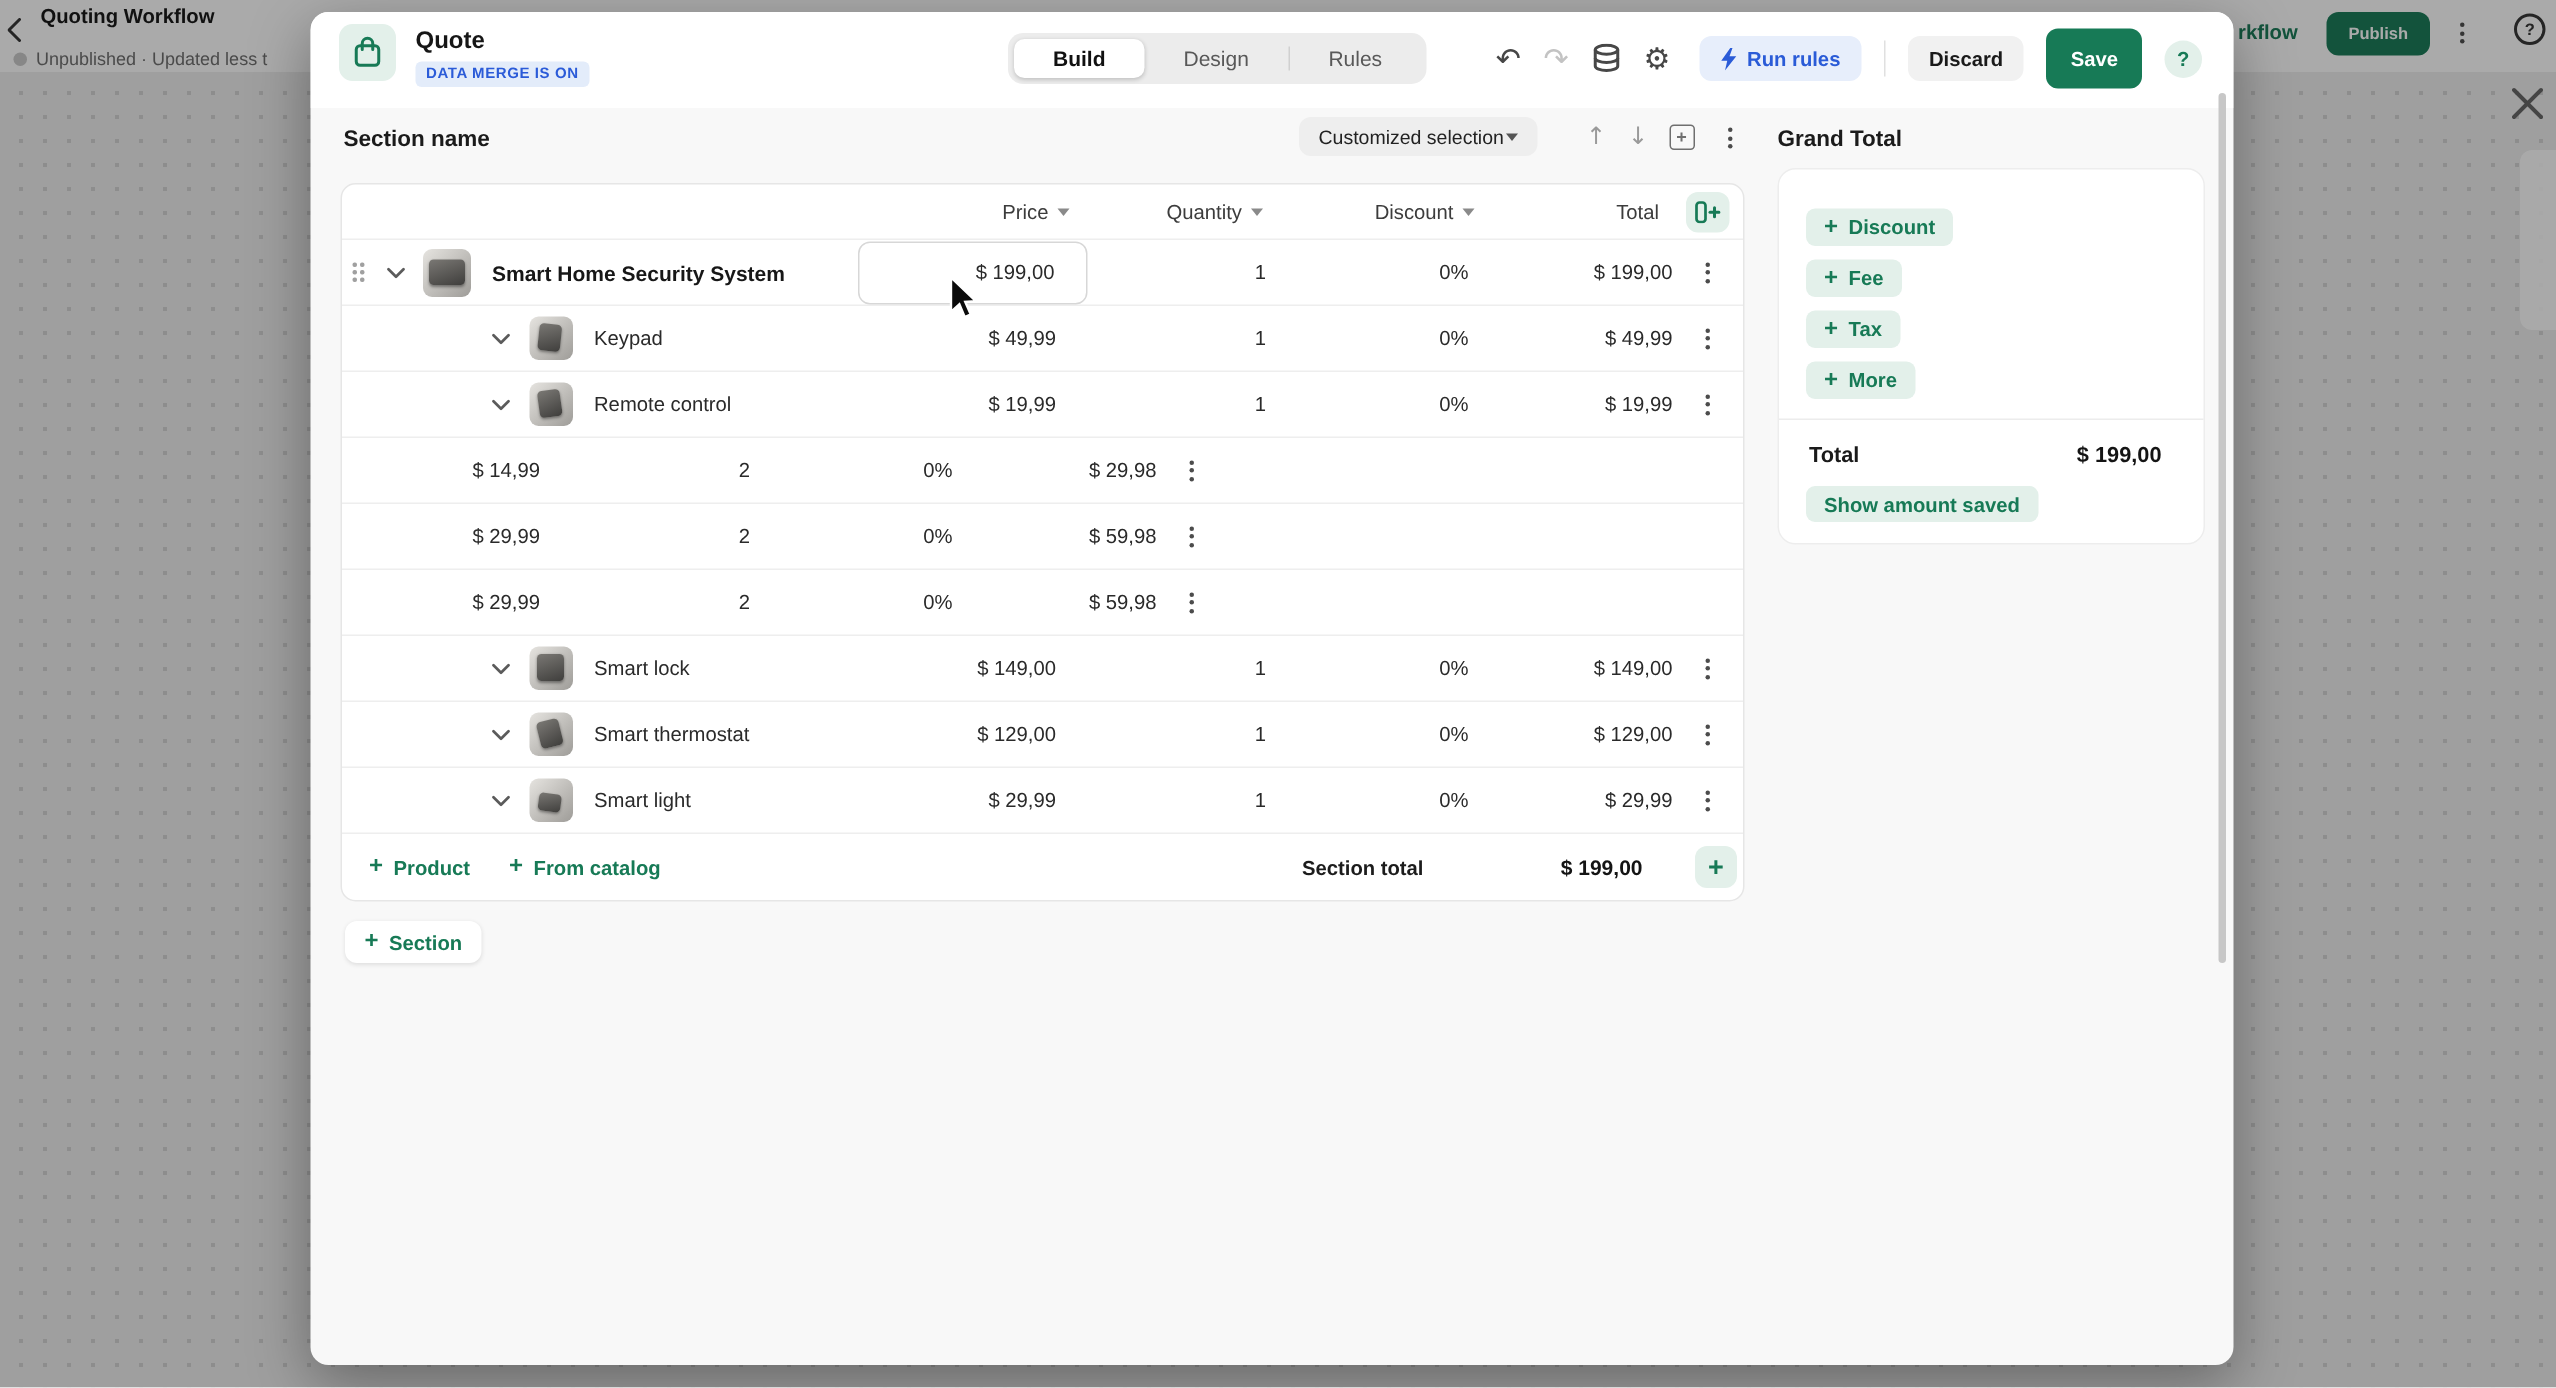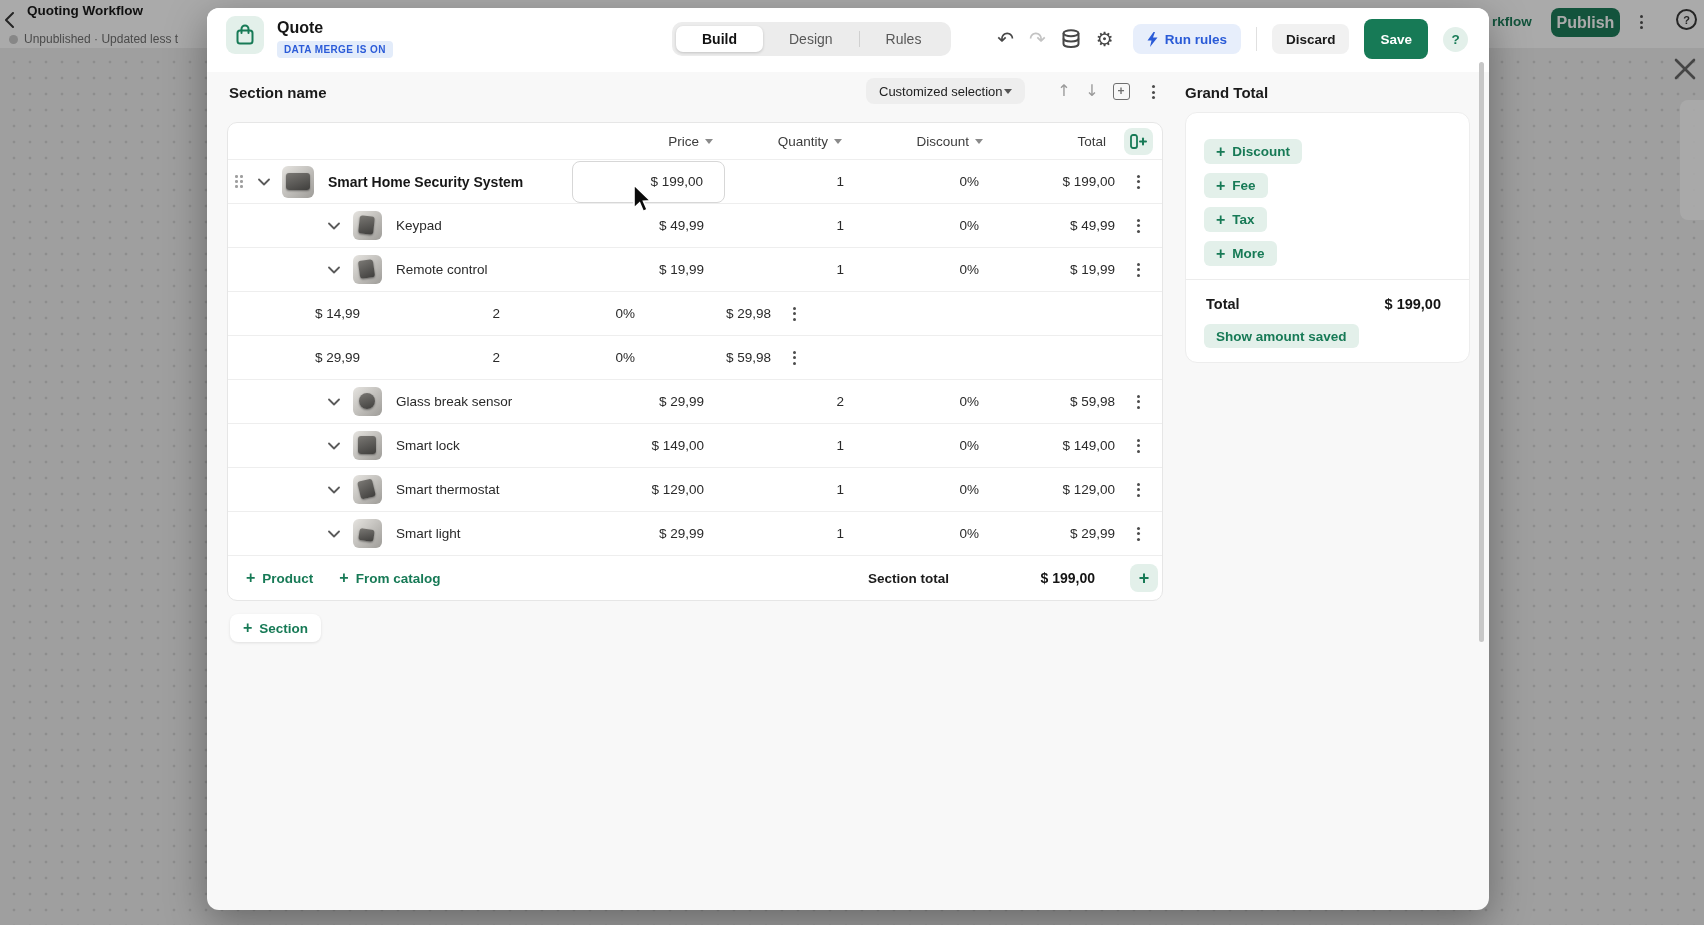--- a/index.html
+++ b/index.html
@@ -9,21 +9,21 @@
   
   .bg-header { position:absolute; left:0; top:0; width:100%; height:48px; background:#ffffff; }
   .bg-canvas { position:absolute; left:0; top:48px; width:100%; height:877px; background:#eeeeee;
     background-image: radial-gradient(#d3d3d3 1.5px, transparent 1.6px); background-size:16px 16px; background-position:6px 6px; }
   .back-chevron { position:absolute; left:2px; top:9px; width:14px; height:22px; display:flex; align-items:center; justify-content:center; }
   .bg-title { position:absolute; left:27px; top:3px; font-size:13.5px; font-weight:bold; color:#141414; }
   .bg-status { position:absolute; left:9px; top:32px; display:flex; align-items:center; gap:6px; font-size:12px; color:#6d6d6d; }
   .status-dot { width:9px; height:9px; border-radius:50%; background:#c9c9c9; }
   .bg-link { position:absolute; top:14px; left:1492px; width:53px; overflow:hidden; font-size:13.5px; font-weight:bold; color:#177a56; white-space:nowrap; }
   .bg-publish { position:absolute; left:1551px; top:8px; width:69px; height:29px; background:#177a56; color:#fff;
-    border:none; border-radius:8px; font-size:16px; font-weight:bold; font-family:inherit; }
+    border:none; border-radius:8px; font-size:11px; font-weight:bold; font-family:inherit; }
   .kebab { display:flex; flex-direction:column; gap:2.5px; align-items:center; }
   .kebab i { width:3px; height:3px; border-radius:50%; background:#4c4c4c; display:block; }
   .bg-kebab { position:absolute; left:1640px; top:15px; }
   .bg-help { position:absolute; left:1676px; top:9px; width:21px; height:21px; border:2px solid #333; border-radius:50%;
     display:flex; align-items:center; justify-content:center; font-size:11px; font-weight:bold; color:#333; }
   .bg-side-panel { position:absolute; left:1680px; top:100px; width:24px; height:120px; background:rgba(255,255,255,.9); border-radius:8px 0 0 8px; }
 
   
   .overlay { position:absolute; inset:0; background:rgba(12,12,12,.35); }
 
@@ -425,30 +425,20 @@
             </div>
     <div class="cell c-menu">
               <span class="kebab row-menu">
                 <i></i>
                 <i></i>
                 <i></i>
               </span>
             </div>
   </div>
           <div class="trow">
-    <div class="cell c-name">
-
-      <span class="row-chevron">
-        <svg width="12" height="8" viewBox="0 0 12 8">
-                  <polyline points="1,1.5 6,6.5 11,1.5" fill="none" stroke="#5b5b5b" stroke-width="1.8" stroke-linecap="round" stroke-linejoin="round"></polyline>
-                </svg>
-      </span>
-      <span class="thumb g5"></span>
-      <span class="row-name">Glass break sensor</span>
-    </div>
     <div class="cell c-price">
               <span class="price-box">
                 <span>$ 29,99</span>
               </span>
             </div>
     <div class="cell c-qty">
               <span>2</span>
             </div>
     <div class="cell c-disc">
               <span>0%</span>

